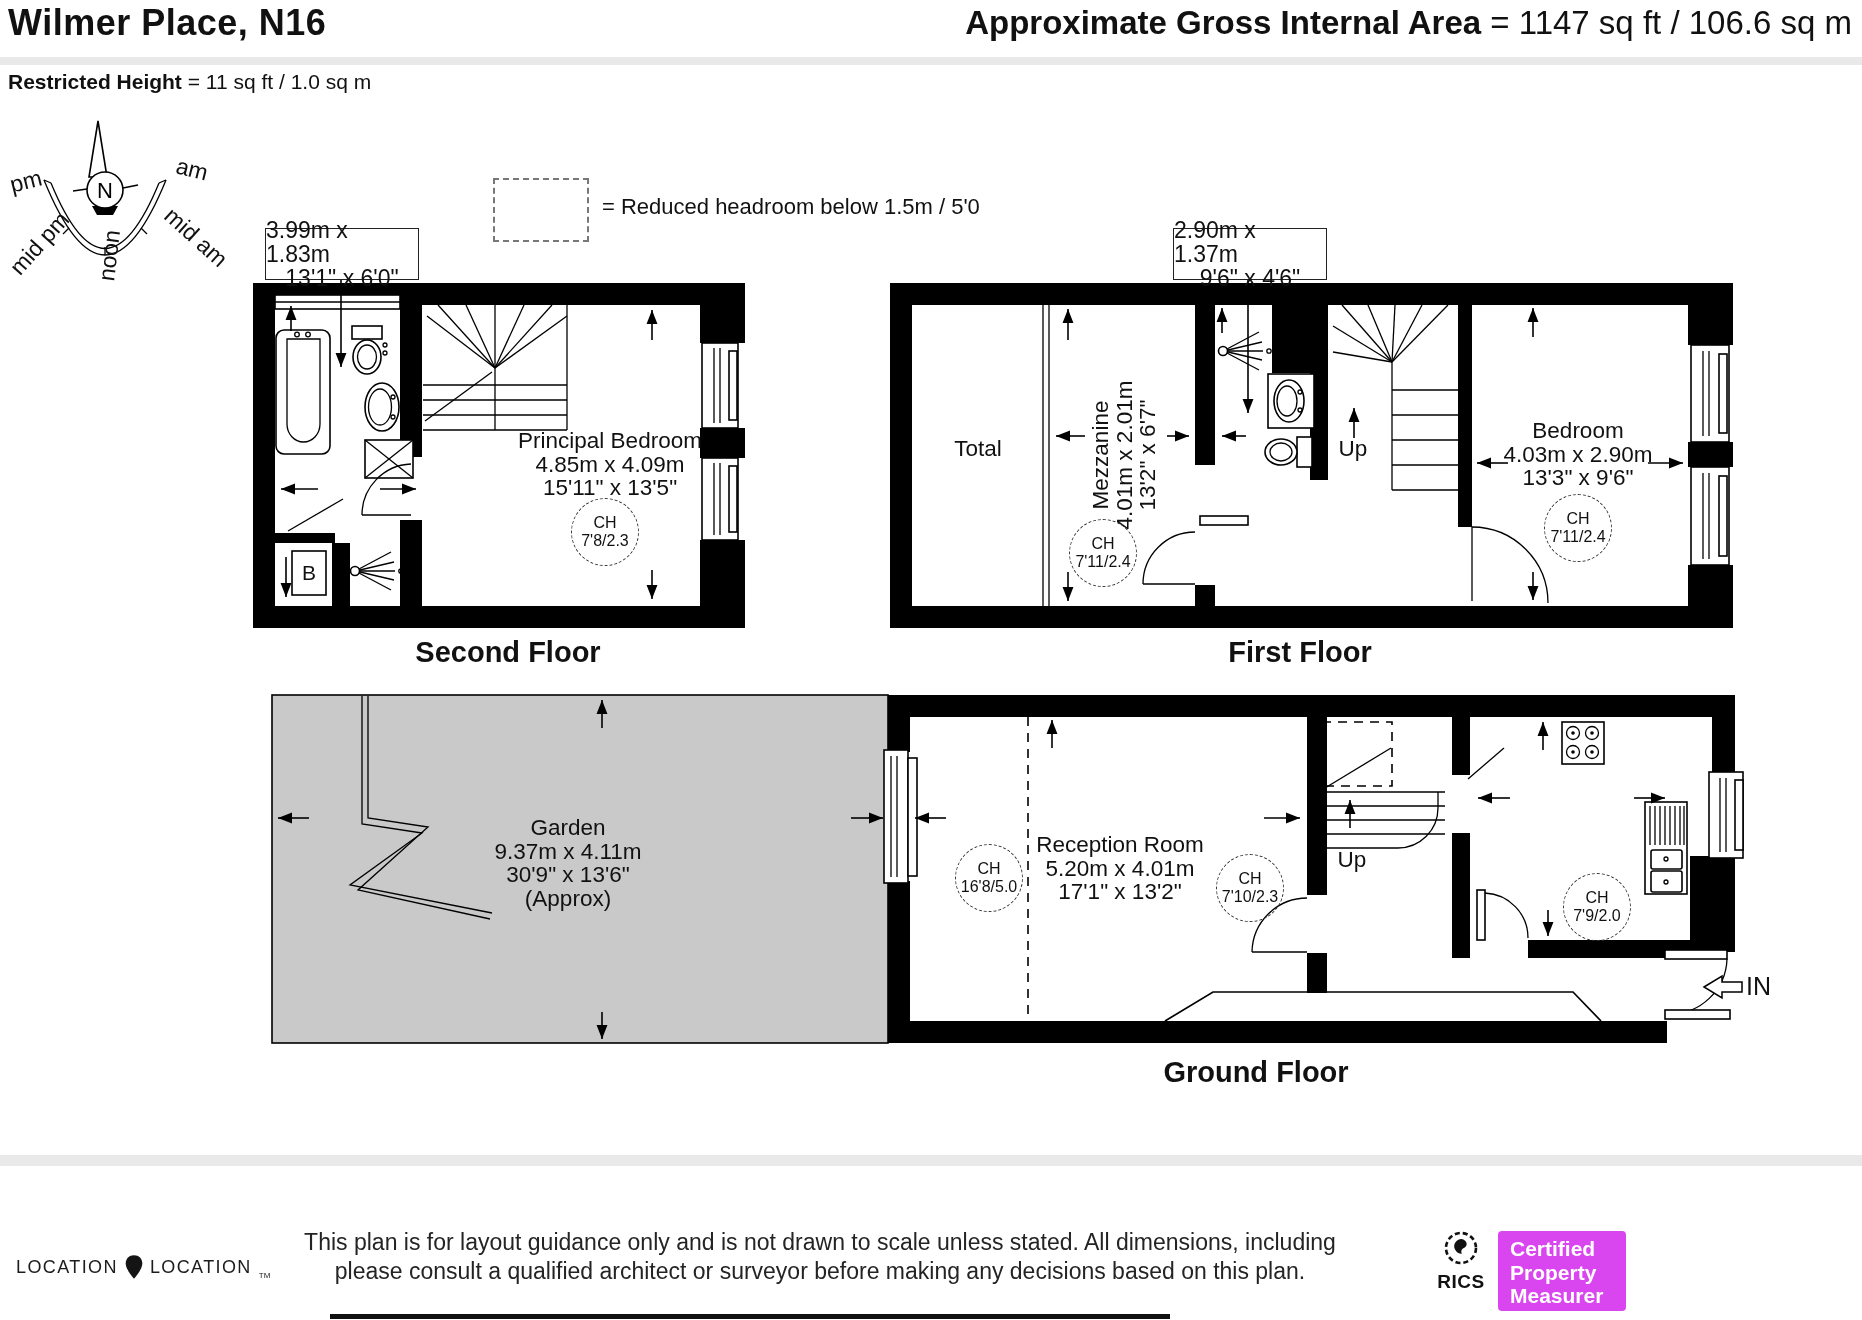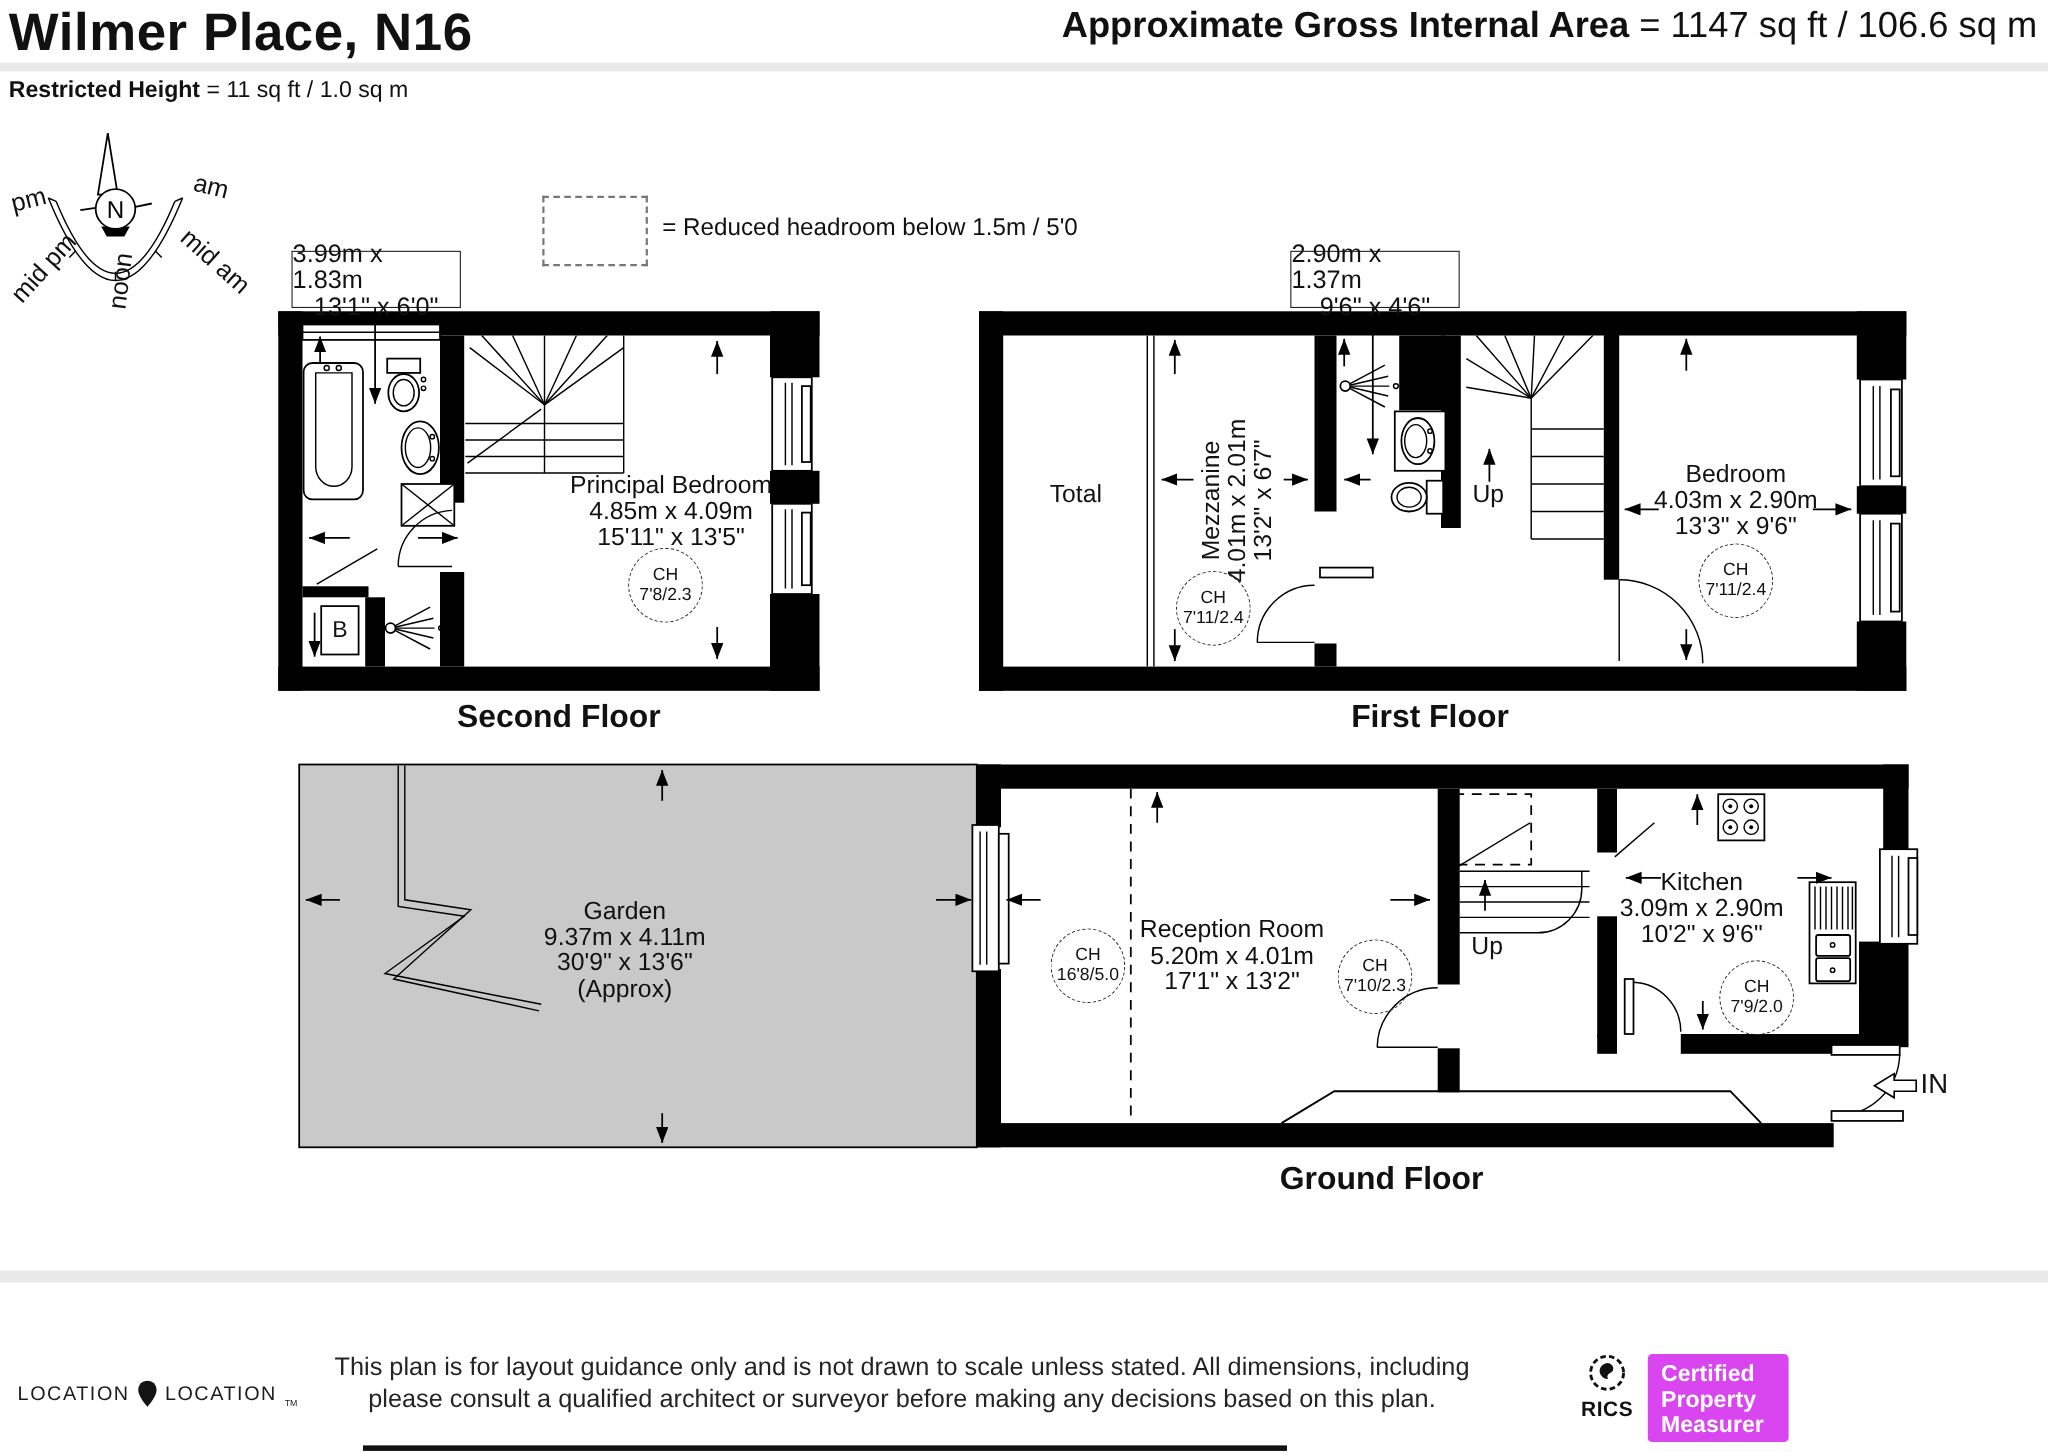--- a/index.html
+++ b/index.html
@@ -1,19 +1,19 @@
 <!DOCTYPE html>
 <html><head>
 <meta charset="utf-8">
 <style>
   html,body{margin:0;padding:0;background:#fff;}
   #page{position:relative;width:1862px;height:1320px;background:#fff;
         font-family:"Liberation Sans",sans-serif;color:#111;overflow:hidden;}
   .abs{position:absolute;}
-  .h-title{left:8px;top:2px;font-size:48px;font-weight:bold;letter-spacing:.5px;}
+  .h-title{left:8px;top:2px;font-size:36px;font-weight:bold;letter-spacing:.5px;}
   .h-gia{right:10px;top:4px;font-size:33px;text-align:right;}
   .h-gia b{font-weight:bold;}
   .divider{left:0;top:57px;width:1862px;height:8px;background:#e9e9e9;}
   .restricted{left:8px;top:70px;font-size:21px;}
   .restricted b{font-weight:bold;}
   .cmp-label{font-size:23px;white-space:nowrap;}
   .legend-swatch{left:493px;top:178px;width:92px;height:60px;border:2.5px dashed #777;background:#fff;}
   .legend-text{left:602px;top:194px;font-size:22px;}
   .dimbox{width:152px;height:50px;border:1.7px solid #222;background:#fff;display:flex;
           flex-direction:column;align-items:center;justify-content:center;font-size:23px;line-height:24px;z-index:5;}
@@ -442,25 +442,20 @@
   <div class="abs roomlbl" style="left:970px;top:833px;width:300px;">
     <span style="display:block;">Reception Room</span>
     <span style="display:block;">5.20m x 4.01m</span>
     <span style="display:block;">17'1" x 13'2"</span>
   </div>
   <div class="abs ch" style="left:1216px;top:854px;">
     <span>CH</span>
     <span>7'10/2.3</span>
   </div>
   <div class="abs uplbl" style="left:1322px;top:847px;">Up</div>
-  <div class="abs roomlbl" style="left:1432px;top:790px;width:230px;">
-    <span style="display:block;">Kitchen</span>
-    <span style="display:block;">3.09m x 2.90m</span>
-    <span style="display:block;">10'2" x 9'6"</span>
-  </div>
   <div class="abs ch" style="left:1563px;top:873px;">
     <span>CH</span>
     <span>7'9/2.0</span>
   </div>
   <div class="abs inlbl" style="left:1746px;top:972px;">IN</div>
   <div class="abs ftitle" style="left:1106px;top:1056px;">Ground Floor</div>
 
   <div class="abs graybar"></div>
   <div class="abs brand">
     <span>LOCATION</span>

